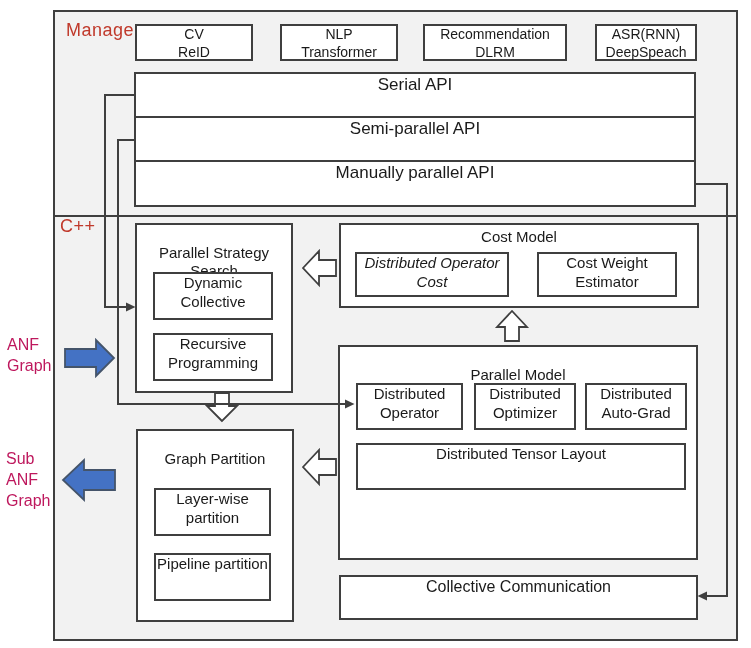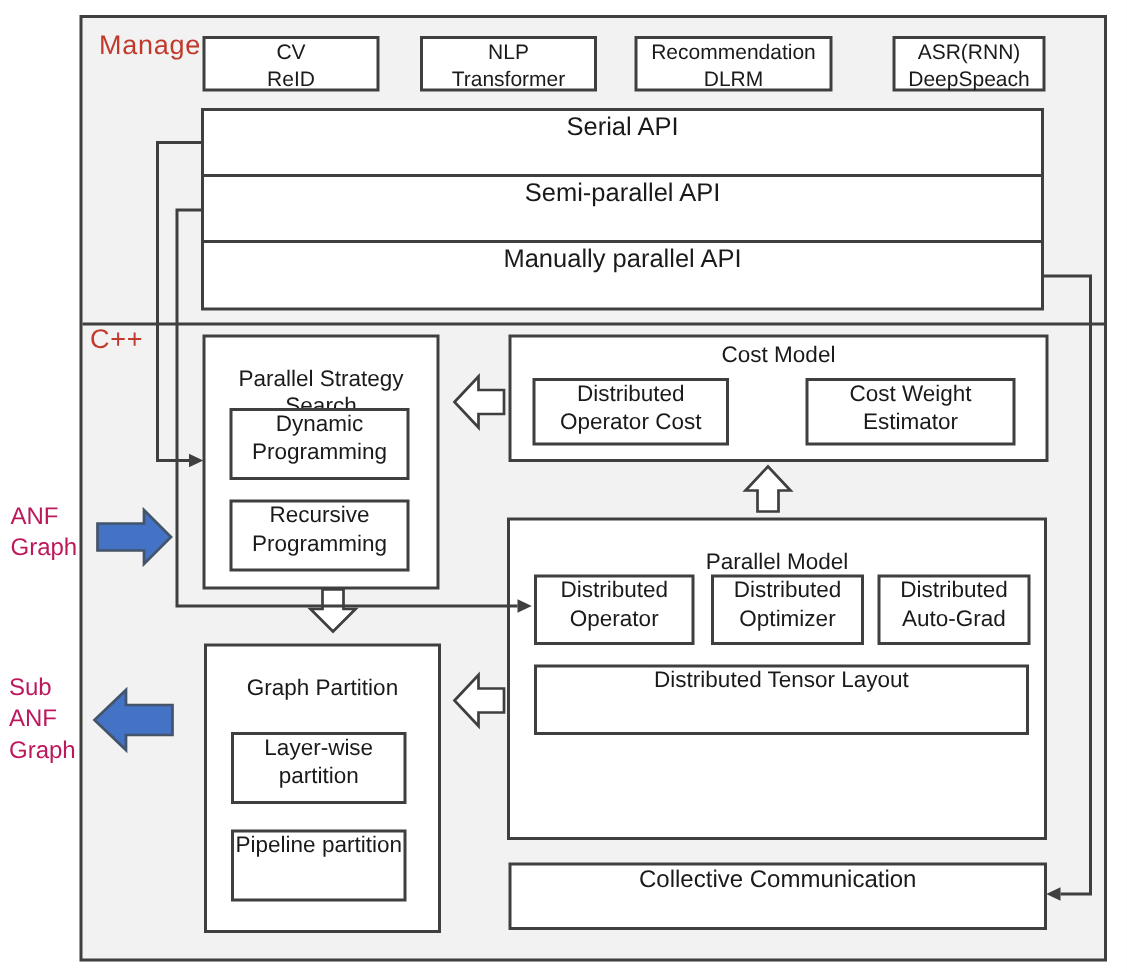--- a/index.html
+++ b/index.html
@@ -70,47 +70,47 @@
         <span style="display:block">CV</span>
         <span style="display:block">ReID</span>
       </span>
   </div>
   <div class="box" style="left:280px;top:24px;width:118px;height:37px;">
     <span class="two-line">
         <span style="display:block">NLP</span>
         <span style="display:block">Transformer</span>
       </span>
   </div>
-  <div class="box" style="left:423px;top:24px;width:132px;height:37px;">
+  <div class="box" style="left:423px;top:24px;width:144px;height:37px;">
     <span class="two-line">
         <span style="display:block">Recommendation</span>
         <span style="display:block">DLRM</span>
       </span>
   </div>
   <div class="box" style="left:595px;top:24px;width:102px;height:37px;">
     <span class="two-line">
         <span style="display:block">ASR(RNN)</span>
         <span style="display:block">DeepSpeach</span>
       </span>
   </div>
 
   <div class="box api-row" style="left:134px;top:72px;width:562px;height:46px;">Serial API</div>
   <div class="box api-row" style="left:134px;top:116px;width:562px;height:46px;">Semi-parallel API</div>
   <div class="box api-row" style="left:134px;top:160px;width:562px;height:47px;">Manually parallel API</div>
 
   <div class="panel" style="left:135px;top:223px;width:158px;height:170px;">
     <div class="panel-title">Parallel Strategy Search</div>
   </div>
-  <div class="box sub" style="left:153px;top:272px;width:120px;height:48px;">Dynamic Programming</div>
+  <div class="box sub" style="left:153px;top:272px;width:120px;height:48px;">Dynamic Collective</div>
   <div class="box sub" style="left:153px;top:333px;width:120px;height:48px;">Recursive Programming</div>
 
   <div class="panel" style="left:339px;top:223px;width:360px;height:85px;">
     <div class="panel-title" style="margin-top:3px;">Cost Model</div>
   </div>
-  <div class="box sub" style="left:355px;top:252px;width:131px;height:45px;">Distributed Operator Cost</div>
+  <div class="box sub" style="left:355px;top:252px;width:154px;height:45px;font-style:italic;">Distributed Operator Cost</div>
   <div class="box sub" style="left:537px;top:252px;width:140px;height:45px;">Cost Weight Estimator</div>
 
   <div class="panel" style="left:338px;top:345px;width:360px;height:215px;">
     <div class="panel-title">Parallel Model</div>
   </div>
   <div class="box sub" style="left:356px;top:383px;width:107px;height:47px;">Distributed Operator</div>
   <div class="box sub" style="left:474px;top:383px;width:102px;height:47px;">Distributed Optimizer</div>
   <div class="box sub" style="left:585px;top:383px;width:102px;height:47px;">Distributed Auto-Grad</div>
   <div class="box sub" style="left:356px;top:443px;width:330px;height:47px;">Distributed Tensor Layout</div>
 

